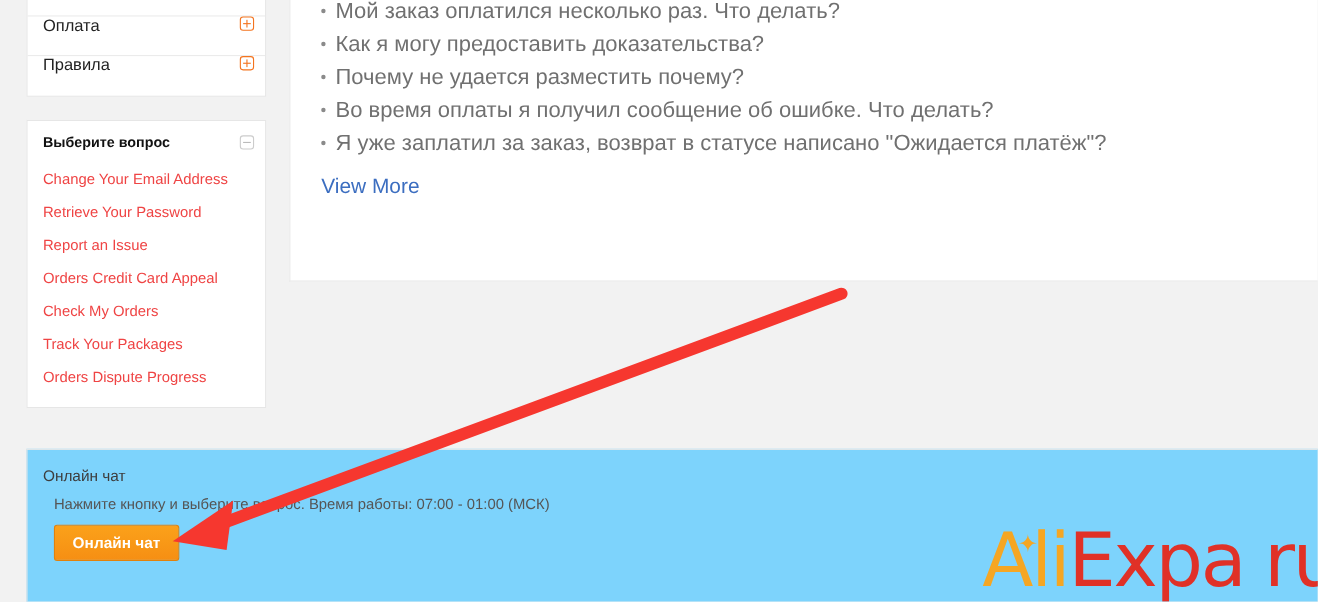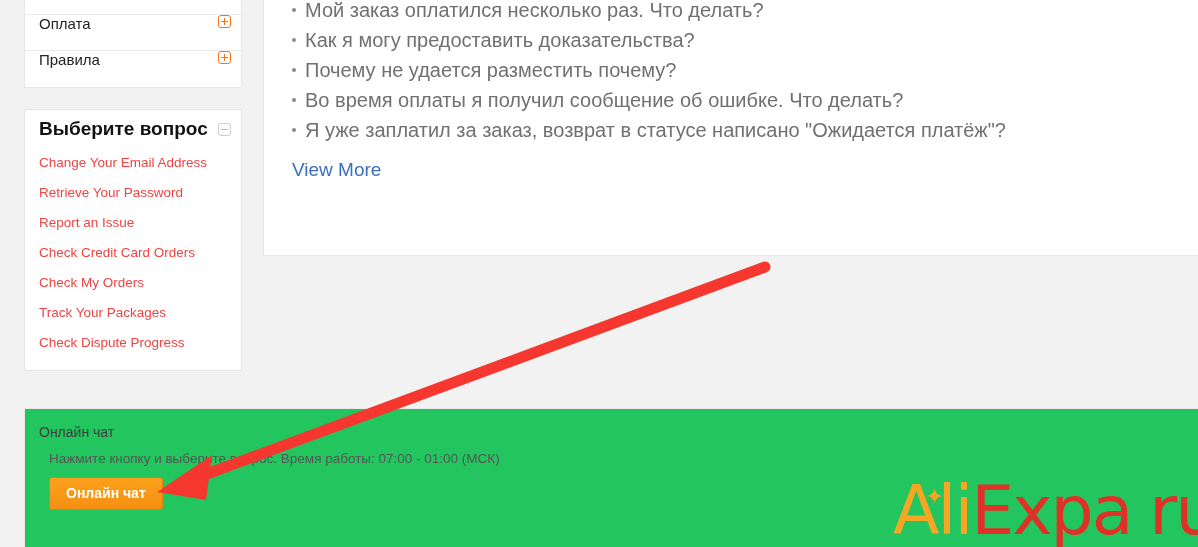--- a/index.html
+++ b/index.html
@@ -83,21 +83,21 @@
     padding: 0 0 12px 0;
   }
   .qcard-head {
     height: 38px;
     display: flex;
     align-items: center;
     padding: 0 10px 0 14px;
   }
   .qcard-title {
     flex: 1;
-    font-size: 19px;
+    font-size: 13px;
     font-weight: bold;
     color: #111111;
   }
   .qitem {
     display: block;
     font-size: 13.5px;
     color: #ef4444;
     padding: 5px 14px 5px 14px;
     line-height: 20px;
     text-decoration: none;
@@ -147,21 +147,21 @@
     cursor: pointer;
   }
 
   
   .chat-panel {
     position: absolute;
     left: 24px;
     top: 408px;
     right: 0;
     height: 139px;
-    background: #22c55e;
+    background: #7dd3fc;
     border: 1px solid #e8e8e8;
     border-right: none;
     border-bottom: none;
   }
   .chat-title {
     font-size: 14px;
     color: #3d3d3d;
     padding: 15px 0 0 14px;
   }
   .chat-sub {
@@ -245,24 +245,24 @@
     </div>
 
     <div class="qcard">
       <div class="qcard-head">
         <span class="qcard-title">Выберите вопрос</span>
         <span class="icon-sq minus"></span>
       </div>
       <a class="qitem">Change Your Email Address</a>
       <a class="qitem">Retrieve Your Password</a>
       <a class="qitem">Report an Issue</a>
-      <a class="qitem">Check Credit Card Orders</a>
+      <a class="qitem">Orders Credit Card Appeal</a>
       <a class="qitem">Check My Orders</a>
       <a class="qitem">Track Your Packages</a>
-      <a class="qitem">Check Dispute Progress</a>
+      <a class="qitem">Orders Dispute Progress</a>
     </div>
   </div>
 
   <div class="main-panel">
     <ul class="faq-list">
       <li class="faq-item">Мой заказ оплатился несколько раз. Что делать?</li>
       <li class="faq-item">Как я могу предоставить доказательства?</li>
       <li class="faq-item">Почему не удается разместить почему?</li>
       <li class="faq-item">Во время оплаты я получил сообщение об ошибке. Что делать?</li>
       <li class="faq-item">Я уже заплатил за заказ, возврат в статусе написано "Ожидается платёж"?</li>

